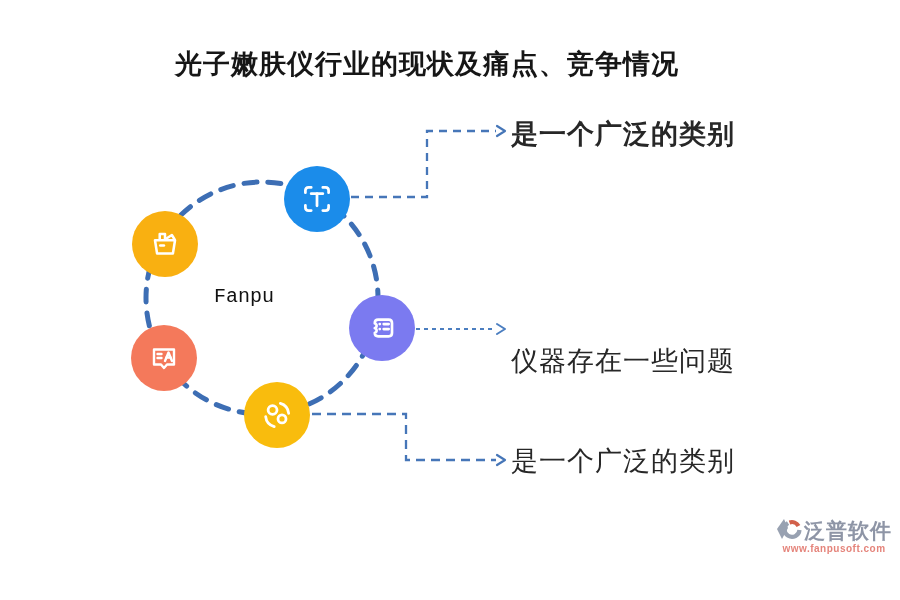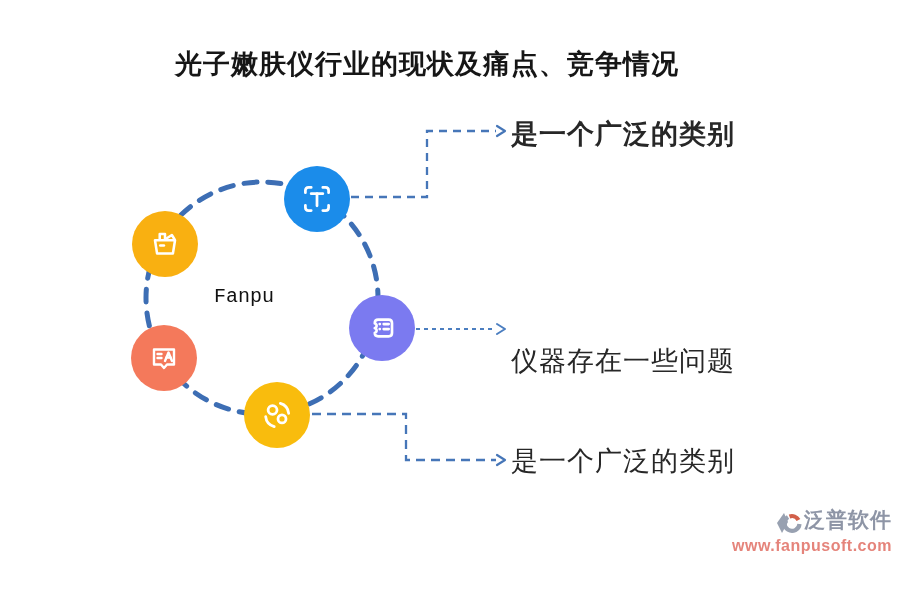--- a/index.html
+++ b/index.html
@@ -11,24 +11,24 @@
   .center-label{position:absolute;left:244px;top:296px;transform:translate(-50%,-50%);
                 font-family:Liberation Mono, monospace;
                 font-size:20px;color:#111;white-space:nowrap;}
   .node{position:absolute;width:66px;height:66px;border-radius:50%;
         display:flex;align-items:center;justify-content:center;
         transform:translate(-50%,-50%);}
   .node svg{display:block;}
   .annotation{position:absolute;left:511px;transform:translateY(-50%);
               font-size:27px;color:#272727;white-space:nowrap;letter-spacing:1px;}
   .watermark{position:absolute;right:8px;bottom:6px;text-align:center;line-height:1;}
-  .watermark .brand-row{display:flex;align-items:flex-start;justify-content:flex-end;gap:2px;}
+  .watermark .brand-row{display:flex;align-items:flex-end;justify-content:flex-end;gap:2px;}
   .watermark .brand{font-size:21px;font-weight:700;color:#8e95a6;letter-spacing:1px;}
   .watermark .url{font-family:"Liberation Sans","DejaVu Sans",sans-serif;
-                  font-size:16px;font-weight:700;color:#e5847b;letter-spacing:.5px;margin-top:2px;}
+                  font-size:10px;font-weight:700;color:#e5847b;letter-spacing:.5px;margin-top:2px;}
 </style>
 </head>
 <body>
 
 <div class="stage">
 
   <svg class="bg-lines" width="900" height="600" viewBox="0 0 900 600">
     <circle cx="262" cy="298" r="116" fill="none" stroke="#3d6eb4" stroke-width="5" stroke-dasharray="13 11" stroke-linecap="round"></circle>
 
     <path d="M351 197 H427 V131 H496" fill="none" stroke="#4676b8" stroke-width="2.3" stroke-dasharray="8 6"></path>

